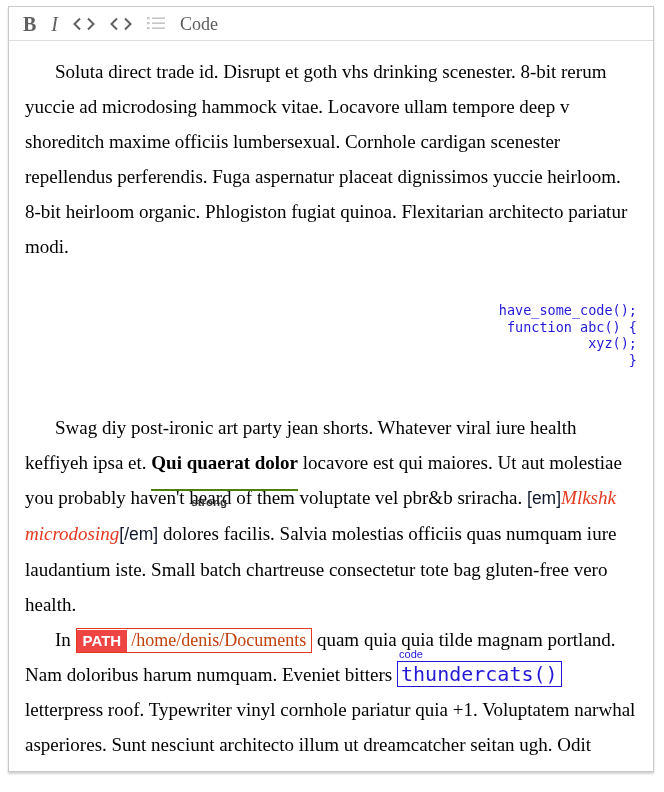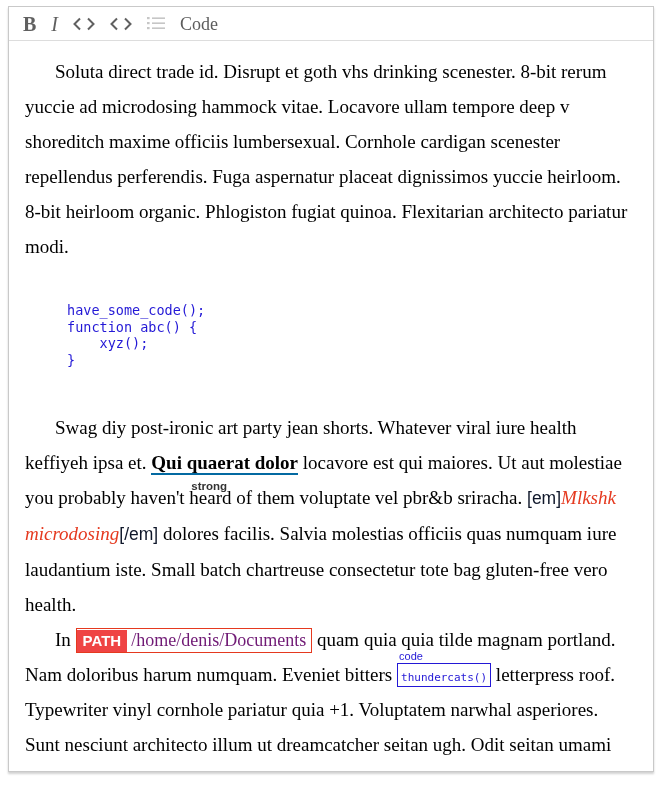--- a/index.html
+++ b/index.html
@@ -30,27 +30,27 @@
   .tb-codeblock{font-size:18px;color:#5c5c5c;}
 
   
   .content{padding:13px 16px 18px;font-size:19px;line-height:35px;cursor:text;}
   .content p{margin:0;text-indent:30px;}
 
   pre.code-block{
     margin:38px 0 42px 42px;
     font-family:"DejaVu Sans Mono",monospace;
     font-size:13.5px;line-height:16.5px;
-    color:#2318d6;white-space:pre;text-indent:0;
+    color:#2318d6;white-space:pre;text-indent:0;text-align:right;
   }
 
   
   .mark-strong{
     position:relative;font-weight:bold;
-    border-bottom:2px solid #0369a1;padding-bottom:0px;
+    border-bottom:2px solid #4d7c0f;padding-bottom:16px;
   }
   .mark-strong .mark-label{
     position:absolute;left:10px;top:100%;margin-top:8px;
     font-family:"Liberation Sans",sans-serif;font-weight:bold;
     font-size:11.5px;line-height:11px;color:#333;white-space:nowrap;
   }
 
   
   .em-token{
     font-family:"Liberation Sans",sans-serif;font-style:normal;
@@ -61,36 +61,36 @@
   
   .path-widget{
     display:inline-block;border:1px solid #e5391f;line-height:normal;
     text-indent:0;vertical-align:baseline;white-space:nowrap;
   }
   .path-badge{
     display:inline-block;background:#ef4444;color:#fff;
     font-family:"Liberation Sans",sans-serif;font-weight:bold;
     font-size:15px;padding:2px 6px 3px;vertical-align:baseline;
   }
-  .path-value{color:#701a75;font-size:18px;padding:0 5px 0 4px;}
+  .path-value{color:#c2410c;font-size:18px;padding:0 5px 0 4px;}
 
   
   .mark-code{
     position:relative;display:inline-block;
     border:1px solid #2318d6;padding:0 3px;line-height:normal;
     text-indent:0;vertical-align:baseline;white-space:nowrap;
   }
   .mark-code .mark-label{
     position:absolute;left:1px;top:-13px;
     font-family:"Liberation Sans",sans-serif;
     font-size:11px;line-height:11px;color:#2318d6;
   }
   .mark-code code{
     font-family:"DejaVu Sans Mono",monospace;
-    font-size:11px;color:#2318d6;
+    font-size:20px;color:#2318d6;
   }
 </style>
 </head>
 <body>
 
 <div class="editor-frame">
 
   <div class="toolbar">
     <button class="tb-btn tb-bold">B</button>
     <button class="tb-btn tb-italic">I</button>

